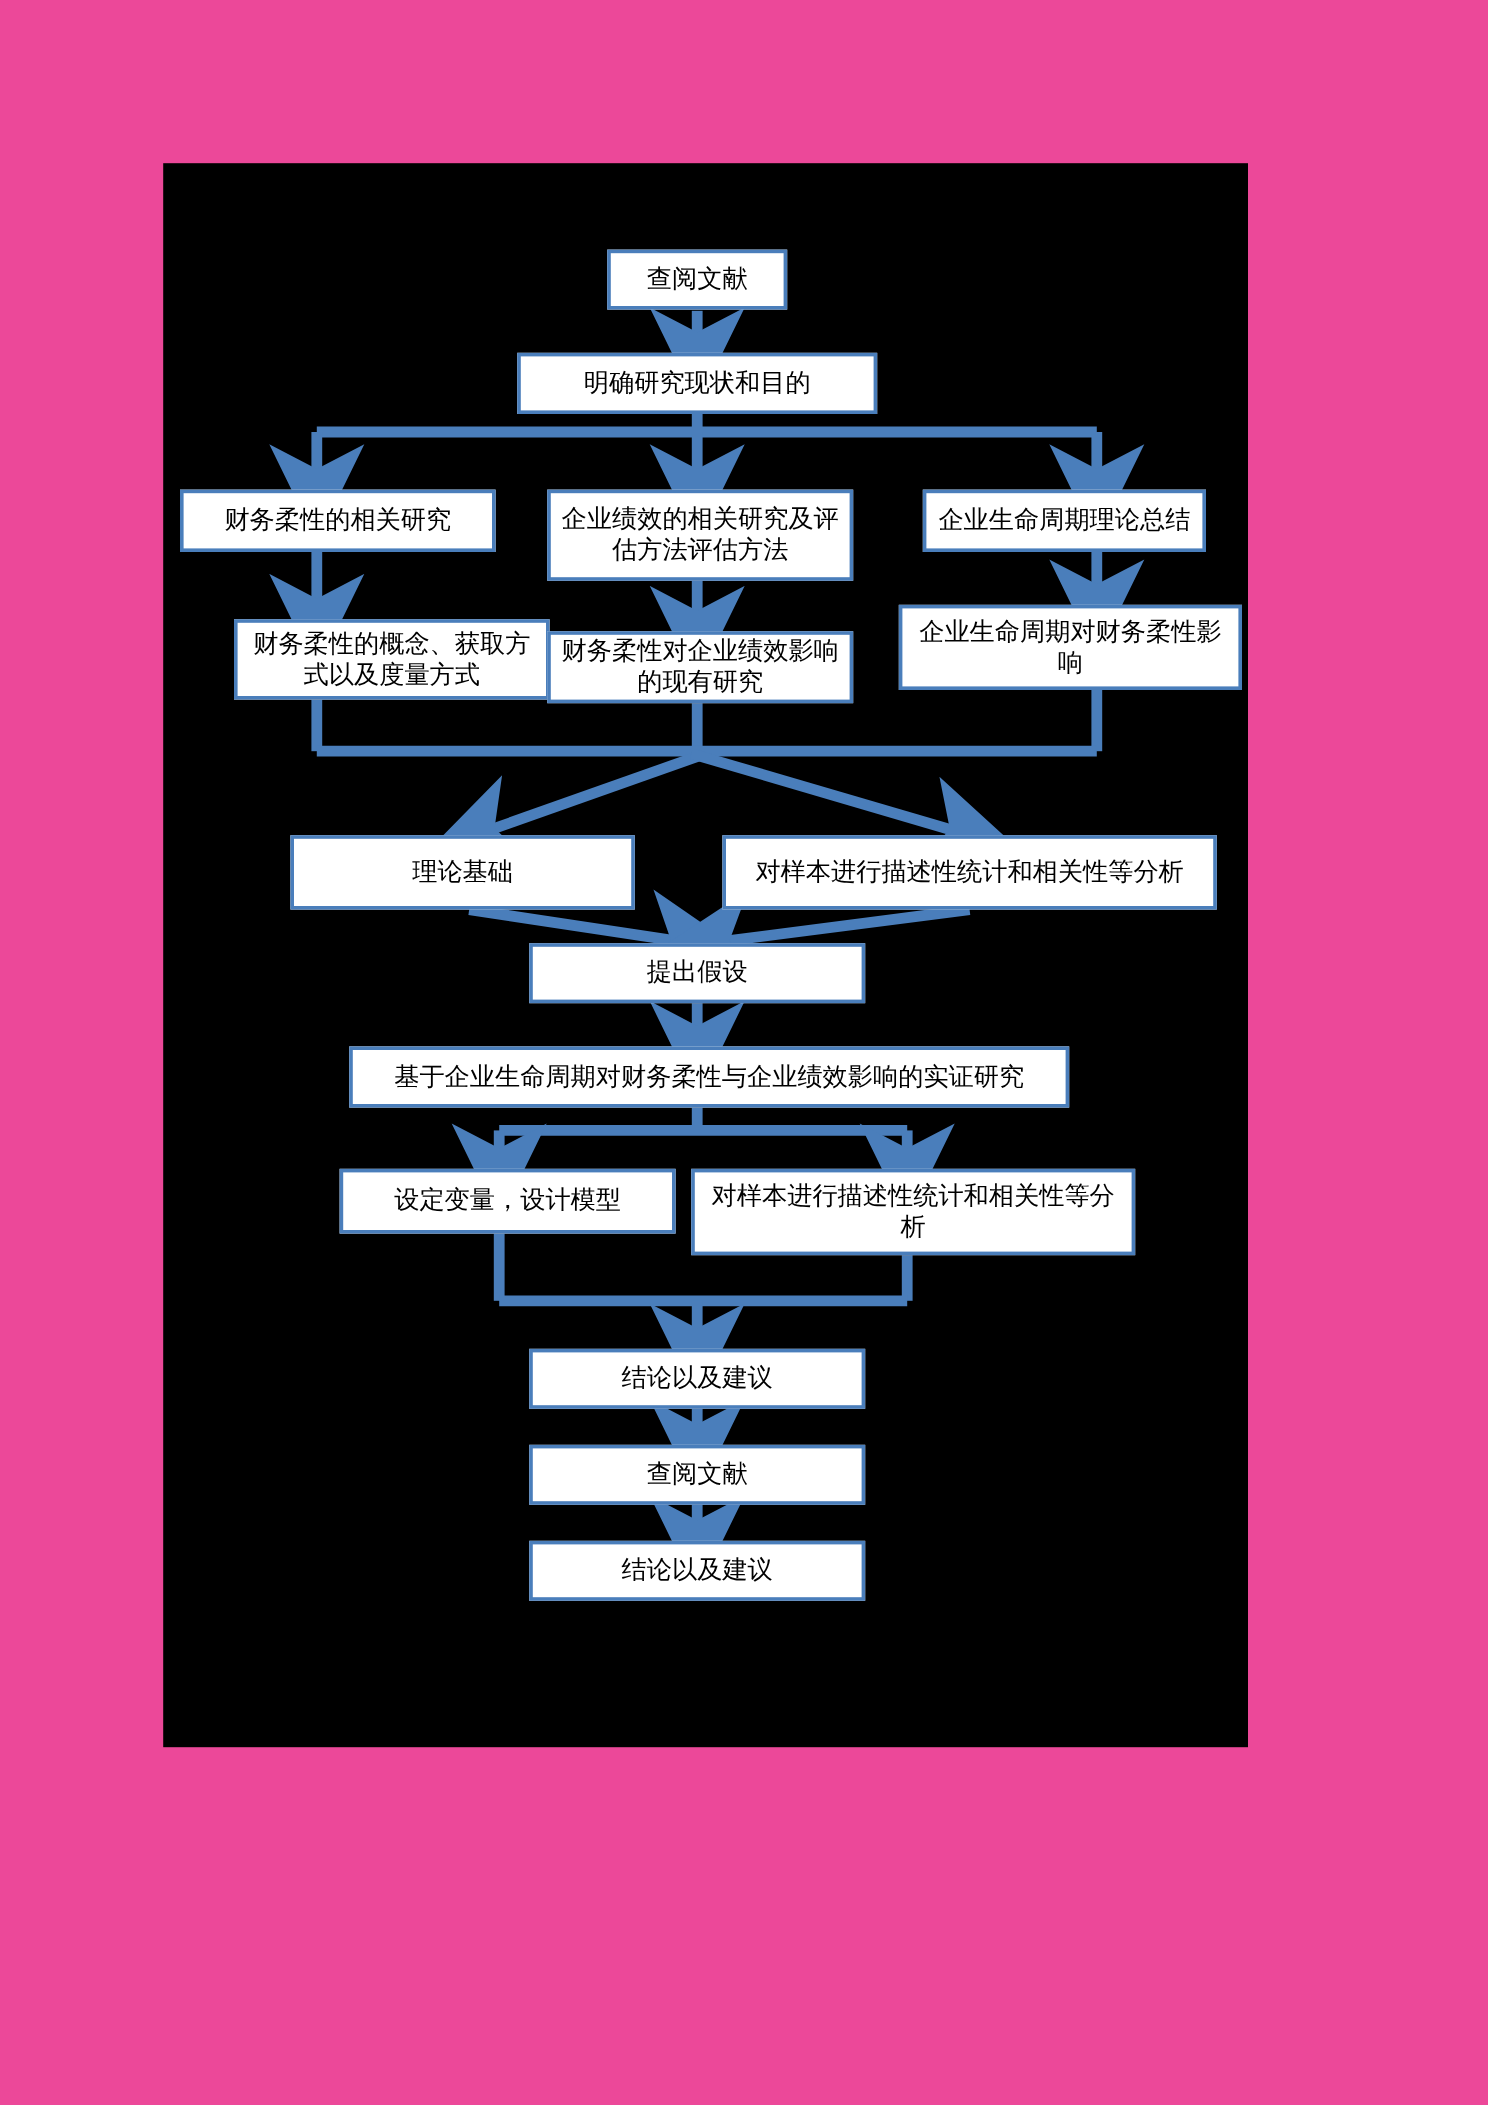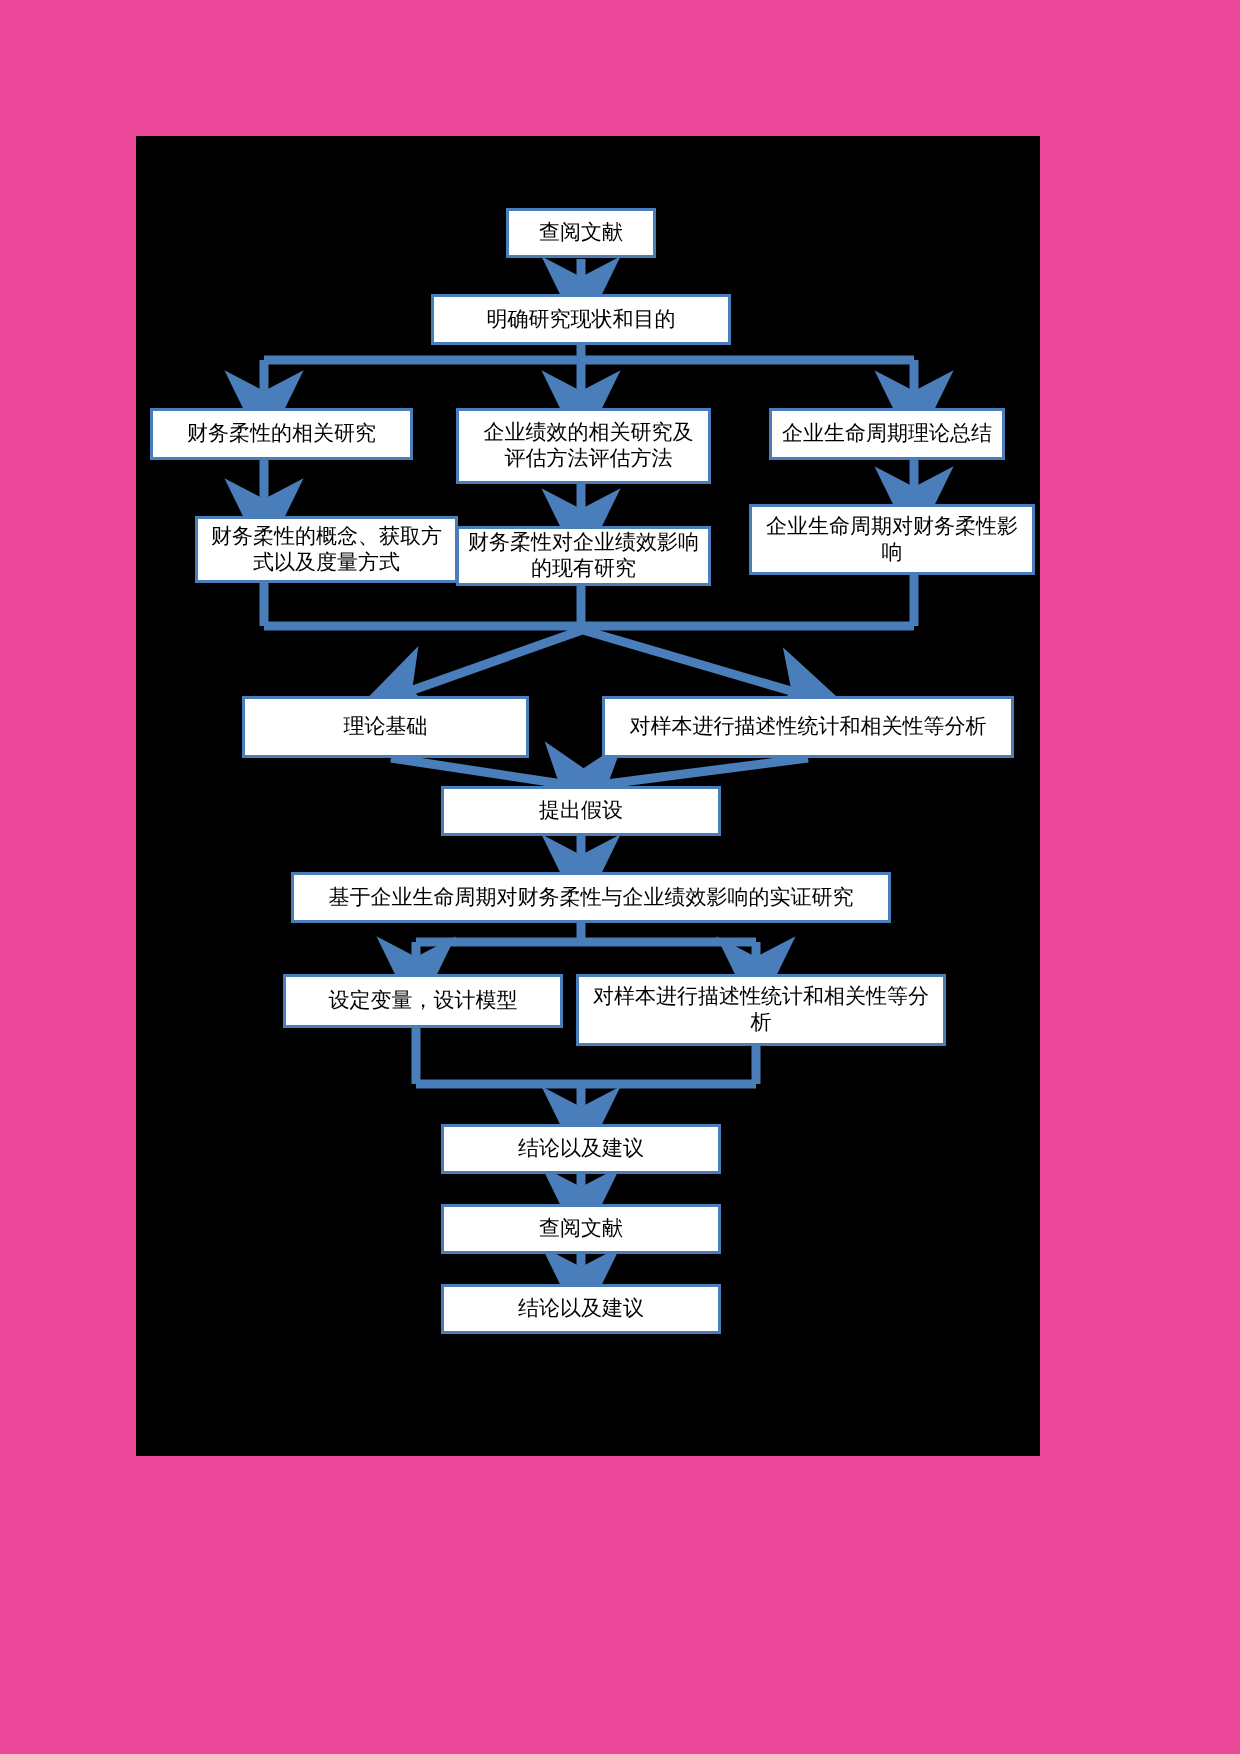--- a/index.html
+++ b/index.html
@@ -85,21 +85,21 @@
     </div>
 
     <div class="node" style="left:295px;top:158px;width:300px;height:51px;">
       <span>明确研究现状和目的</span>
     </div>
 
     <div class="node" style="left:14px;top:272px;width:263px;height:52px;">
       <span>财务柔性的相关研究</span>
     </div>
 
-    <div class="node" style="left:320px;top:272px;width:255px;height:76px;padding-left:16px;">
+    <div class="node" style="left:320px;top:272px;width:255px;height:76px;">
       <span>企业绩效的相关研究及评估方法评估方法</span>
     </div>
 
     <div class="node" style="left:633px;top:272px;width:236px;height:52px;">
       <span>企业生命周期理论总结</span>
     </div>
 
     <div class="node" style="left:14px;top:380px;width:263px;height:67px;margin-left:45px;">
       <span>财务柔性的概念、获取方式以及度量方式</span>
     </div>

